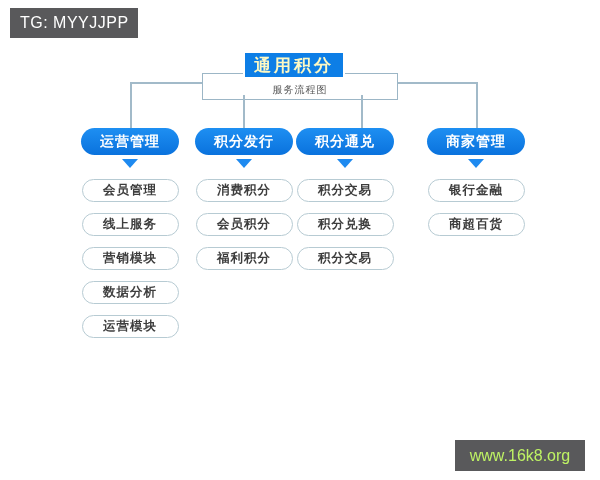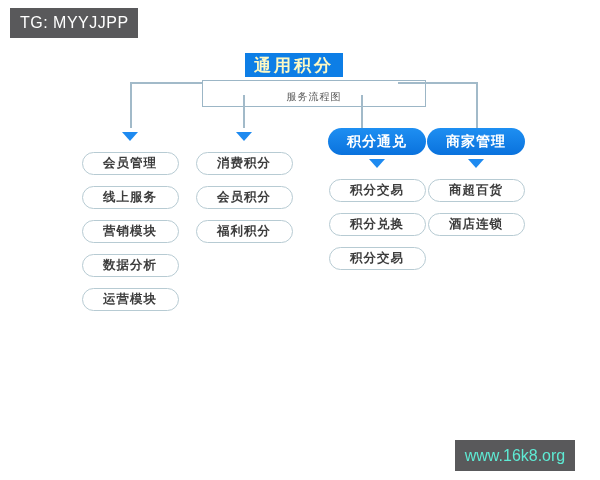--- a/index.html
+++ b/index.html
@@ -15,30 +15,30 @@
   .tg-banner{
     position:absolute;left:10px;top:8px;
     width:128px;height:30px;
     background:#59595b;color:#fff;
     font-size:16px;line-height:30px;
     padding-left:10px;box-sizing:border-box;
     letter-spacing:.5px;
   }
   .site-banner{
     position:absolute;left:455px;top:440px;
-    width:120px;height:31px;
-    background:#59595b;color:#5eead4;
+    width:130px;height:31px;
+    background:#59595b;color:#bef264;
     font-size:16px;line-height:31px;
     text-align:center;
   }
 
   
   .root-rect{
-    position:absolute;left:202px;top:80px;
-    width:224px;height:27px;
+    position:absolute;left:202px;top:73px;
+    width:196px;height:27px;
     border:1px solid #9cb6c6;
     background:#fff;box-sizing:border-box;
     display:flex;align-items:flex-end;justify-content:center;
   }
   .root-subtitle{
     font-size:10px;color:#555;
     padding-bottom:2px;letter-spacing:1px;
   }
   .root-title{
     position:absolute;left:243px;top:51px;
@@ -58,21 +58,21 @@
   .l-mid-v1 {left:243px;top:95px;width:1.5px;height:33px;}
   .l-mid-v2 {left:361px;top:95px;width:1.5px;height:33px;}
 
   
   .column{
     position:absolute;top:128px;width:98px;
     display:flex;flex-direction:column;align-items:center;
   }
   .col-0{left:81px;}
   .col-1{left:195px;}
-  .col-2{left:328px;}
+  .col-2{left:296px;}
   .col-3{left:427px;}
 
   .header-pill{
     width:98px;height:27px;box-sizing:border-box;
     border-radius:14px;
     background:linear-gradient(180deg,#1e8ff2 0%,#0a72dd 100%);
     color:#fff;font-size:14px;font-weight:bold;letter-spacing:1px;
     display:flex;align-items:center;justify-content:center;
   }
   .triangle{
@@ -107,50 +107,52 @@
 
   <div class="line l-left-h"></div>
   <div class="line l-left-v"></div>
   <div class="line l-right-h"></div>
   <div class="line l-right-v"></div>
   <div class="line l-mid-v1"></div>
   <div class="line l-mid-v2"></div>
 
   <div id="columns">
       <div class="column col-0">
+        <div class="header-pill">运营管理</div>
         <div class="triangle"></div>
         <div class="items">
           <div class="item-pill">会员管理</div>
           <div class="item-pill">线上服务</div>
           <div class="item-pill">营销模块</div>
           <div class="item-pill">数据分析</div>
           <div class="item-pill">运营模块</div>
         </div>
       </div>
       <div class="column col-1">
+        <div class="header-pill">积分发行</div>
         <div class="triangle"></div>
         <div class="items">
           <div class="item-pill">消费积分</div>
           <div class="item-pill">会员积分</div>
           <div class="item-pill">福利积分</div>
         </div>
       </div>
       <div class="column col-2">
         <div class="header-pill">积分通兑</div>
         <div class="triangle"></div>
         <div class="items">
           <div class="item-pill">积分交易</div>
           <div class="item-pill">积分兑换</div>
           <div class="item-pill">积分交易</div>
         </div>
       </div>
       <div class="column col-3">
         <div class="header-pill">商家管理</div>
         <div class="triangle"></div>
         <div class="items">
+          <div class="item-pill">银行金融</div>
           <div class="item-pill">商超百货</div>
-          <div class="item-pill">酒店连锁</div>
         </div>
       </div>
     </div>
 
   <div class="site-banner">www.16k8.org</div>
 </div>
 
 </body></html>

